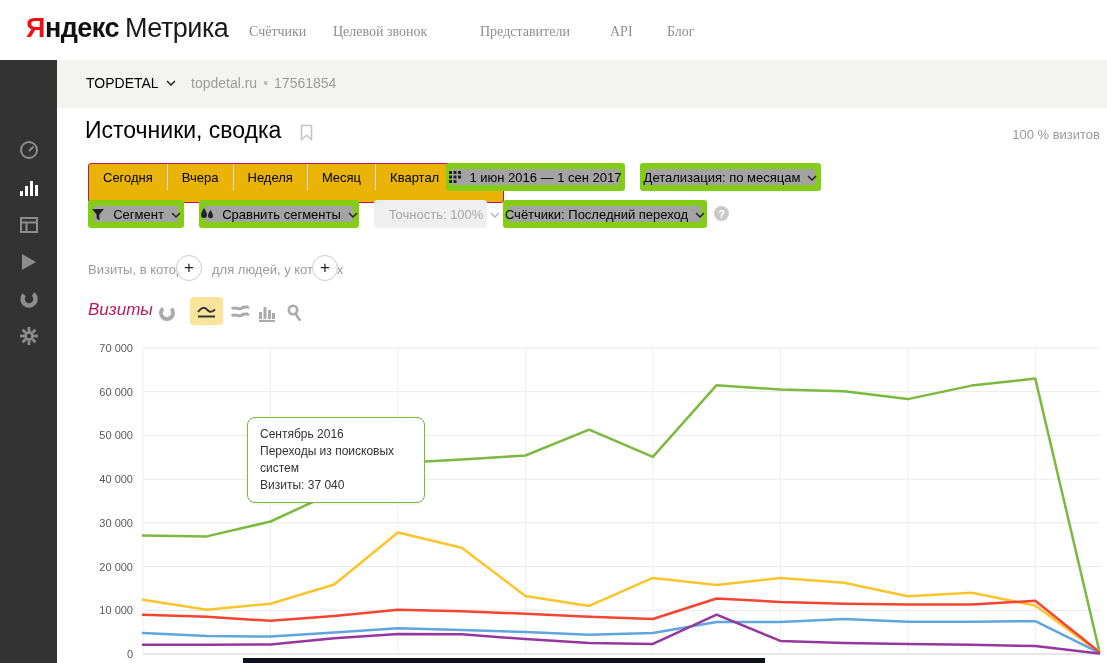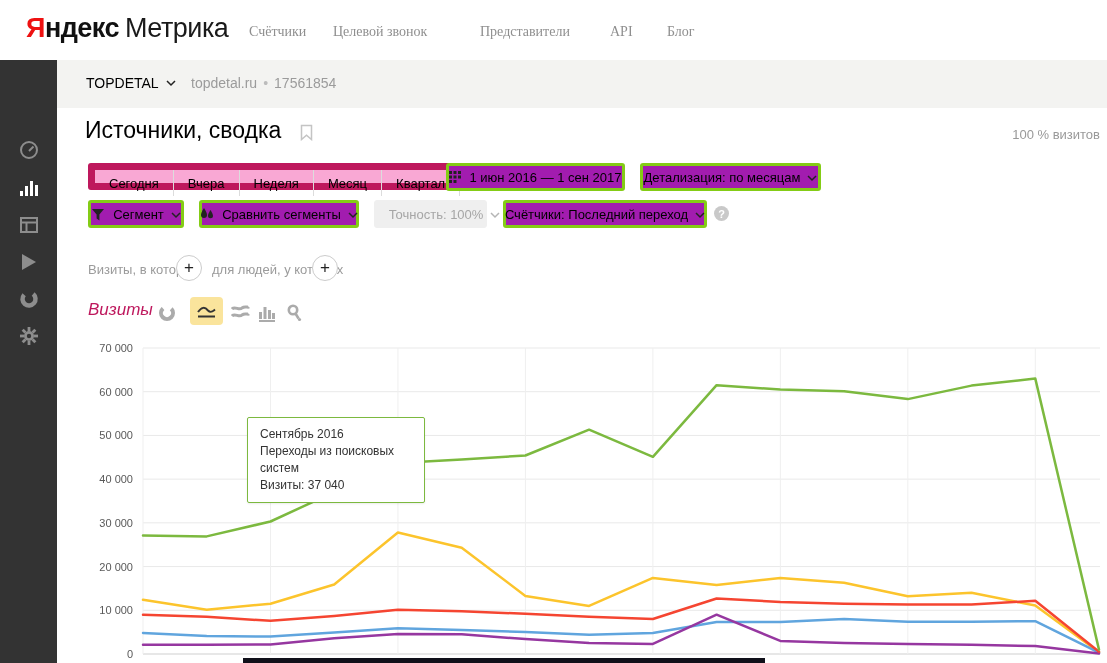--- a/index.html
+++ b/index.html
@@ -24,41 +24,41 @@
   .counter-name{position:absolute;left:29px;top:15px;font-size:14px;color:#000;display:flex;align-items:center;gap:7px;cursor:pointer;}
   .counter-meta{position:absolute;left:134px;top:15px;font-size:14px;color:#9b9b9b;white-space:nowrap;}
   .counter-meta .dot{color:#bcbcbc;margin:0 6px;}
 
   
   .page-title{position:absolute;left:85px;top:117px;font-size:23px;color:#000;white-space:nowrap;}
   .bookmark{position:absolute;left:300px;top:124px;}
   .visits-share{position:absolute;right:7px;top:127px;font-size:13px;color:#999;white-space:nowrap;}
 
   
-  .btn{box-sizing:border-box;height:28px;background:#a21caf;border:3px solid #84cc16;border-radius:3px;font-size:13px;color:#000;display:flex;align-items:center;justify-content:center;cursor:pointer;white-space:nowrap;}
-  .btn-group{position:absolute;left:88px;top:163px;display:flex;height:27px;border:7px solid #be185d;border-radius:3px;box-sizing:border-box;background:#f9a8d4;}
+  .btn{box-sizing:border-box;height:28px;background:#a3a3a3;border:6px solid #84cc16;border-radius:3px;font-size:13px;color:#000;display:flex;align-items:center;justify-content:center;cursor:pointer;white-space:nowrap;}
+  .btn-group{position:absolute;left:88px;top:163px;display:flex;height:40px;border:1px solid #be185d;border-radius:3px;box-sizing:border-box;background:#eab308;}
   .btn-group .seg{border:none;border-left:1px solid #dcdcdc;border-radius:0;height:26px;padding:0 14px;background:transparent;}
   .btn-group .seg:first-child{border-left:none;}
   .chev{display:inline-block;margin-left:7px;}
   .btn .ic{margin-right:8px;display:inline-flex;}
   .btn-disabled{background:#efefef;border:1px solid #efefef;color:#a6a6a6;cursor:default;padding-left:28px;}
   .help-badge{position:absolute;left:714px;top:206px;width:15px;height:15px;border-radius:50%;background:#c9c9c9;color:#fff;font-size:11px;font-weight:bold;display:flex;align-items:center;justify-content:center;cursor:pointer;}
 
   
   .seg-label{position:absolute;top:262px;font-size:13px;color:#9b9b9b;white-space:nowrap;}
   .plus-btn{position:absolute;top:255px;width:26px;height:26px;box-sizing:border-box;border:1px solid #ccc;border-radius:50%;background:#fff;color:#222;font-size:17px;display:flex;align-items:center;justify-content:center;cursor:pointer;}
 
   
   .metric-title{position:absolute;left:88px;top:300px;font-size:17px;color:#be185d;font-style:italic;}
   .ctype{position:absolute;top:303px;width:20px;height:20px;display:flex;align-items:center;justify-content:center;cursor:pointer;}
   .ctype-sel{position:absolute;left:190px;top:297px;width:33px;height:28px;background:#fae49c;border-radius:4px;display:flex;align-items:center;justify-content:center;cursor:pointer;}
 
   
   .chart-wrap{position:absolute;left:0;top:340px;width:1107px;height:323px;}
-  .tooltip{position:absolute;left:247px;top:77px;width:178px;box-sizing:border-box;background:#fff;border:1px solid #7cb93f;border-radius:2px;padding:8px 12px;font-size:12px;line-height:17px;color:#333;box-shadow:0 1px 2px rgba(0,0,0,0.08);z-index:4;}
+  .tooltip{position:absolute;left:247px;top:77px;width:178px;box-sizing:border-box;background:#fff;border:1px solid #7cb93f;border-radius:8px;padding:8px 12px;font-size:12px;line-height:17px;color:#333;box-shadow:0 1px 2px rgba(0,0,0,0.08);z-index:4;}
   .cutoff-strip{position:absolute;left:243px;top:658px;width:522px;height:5px;background:#10101a;z-index:6;}
 </style>
 </head>
 <body>
 
 <div class="root">
 
   <div class="topbar">
     <div class="logo">
       <span class="ya">Я</span><span class="ndex">ндекс</span><span class="product">Метрика</span>

